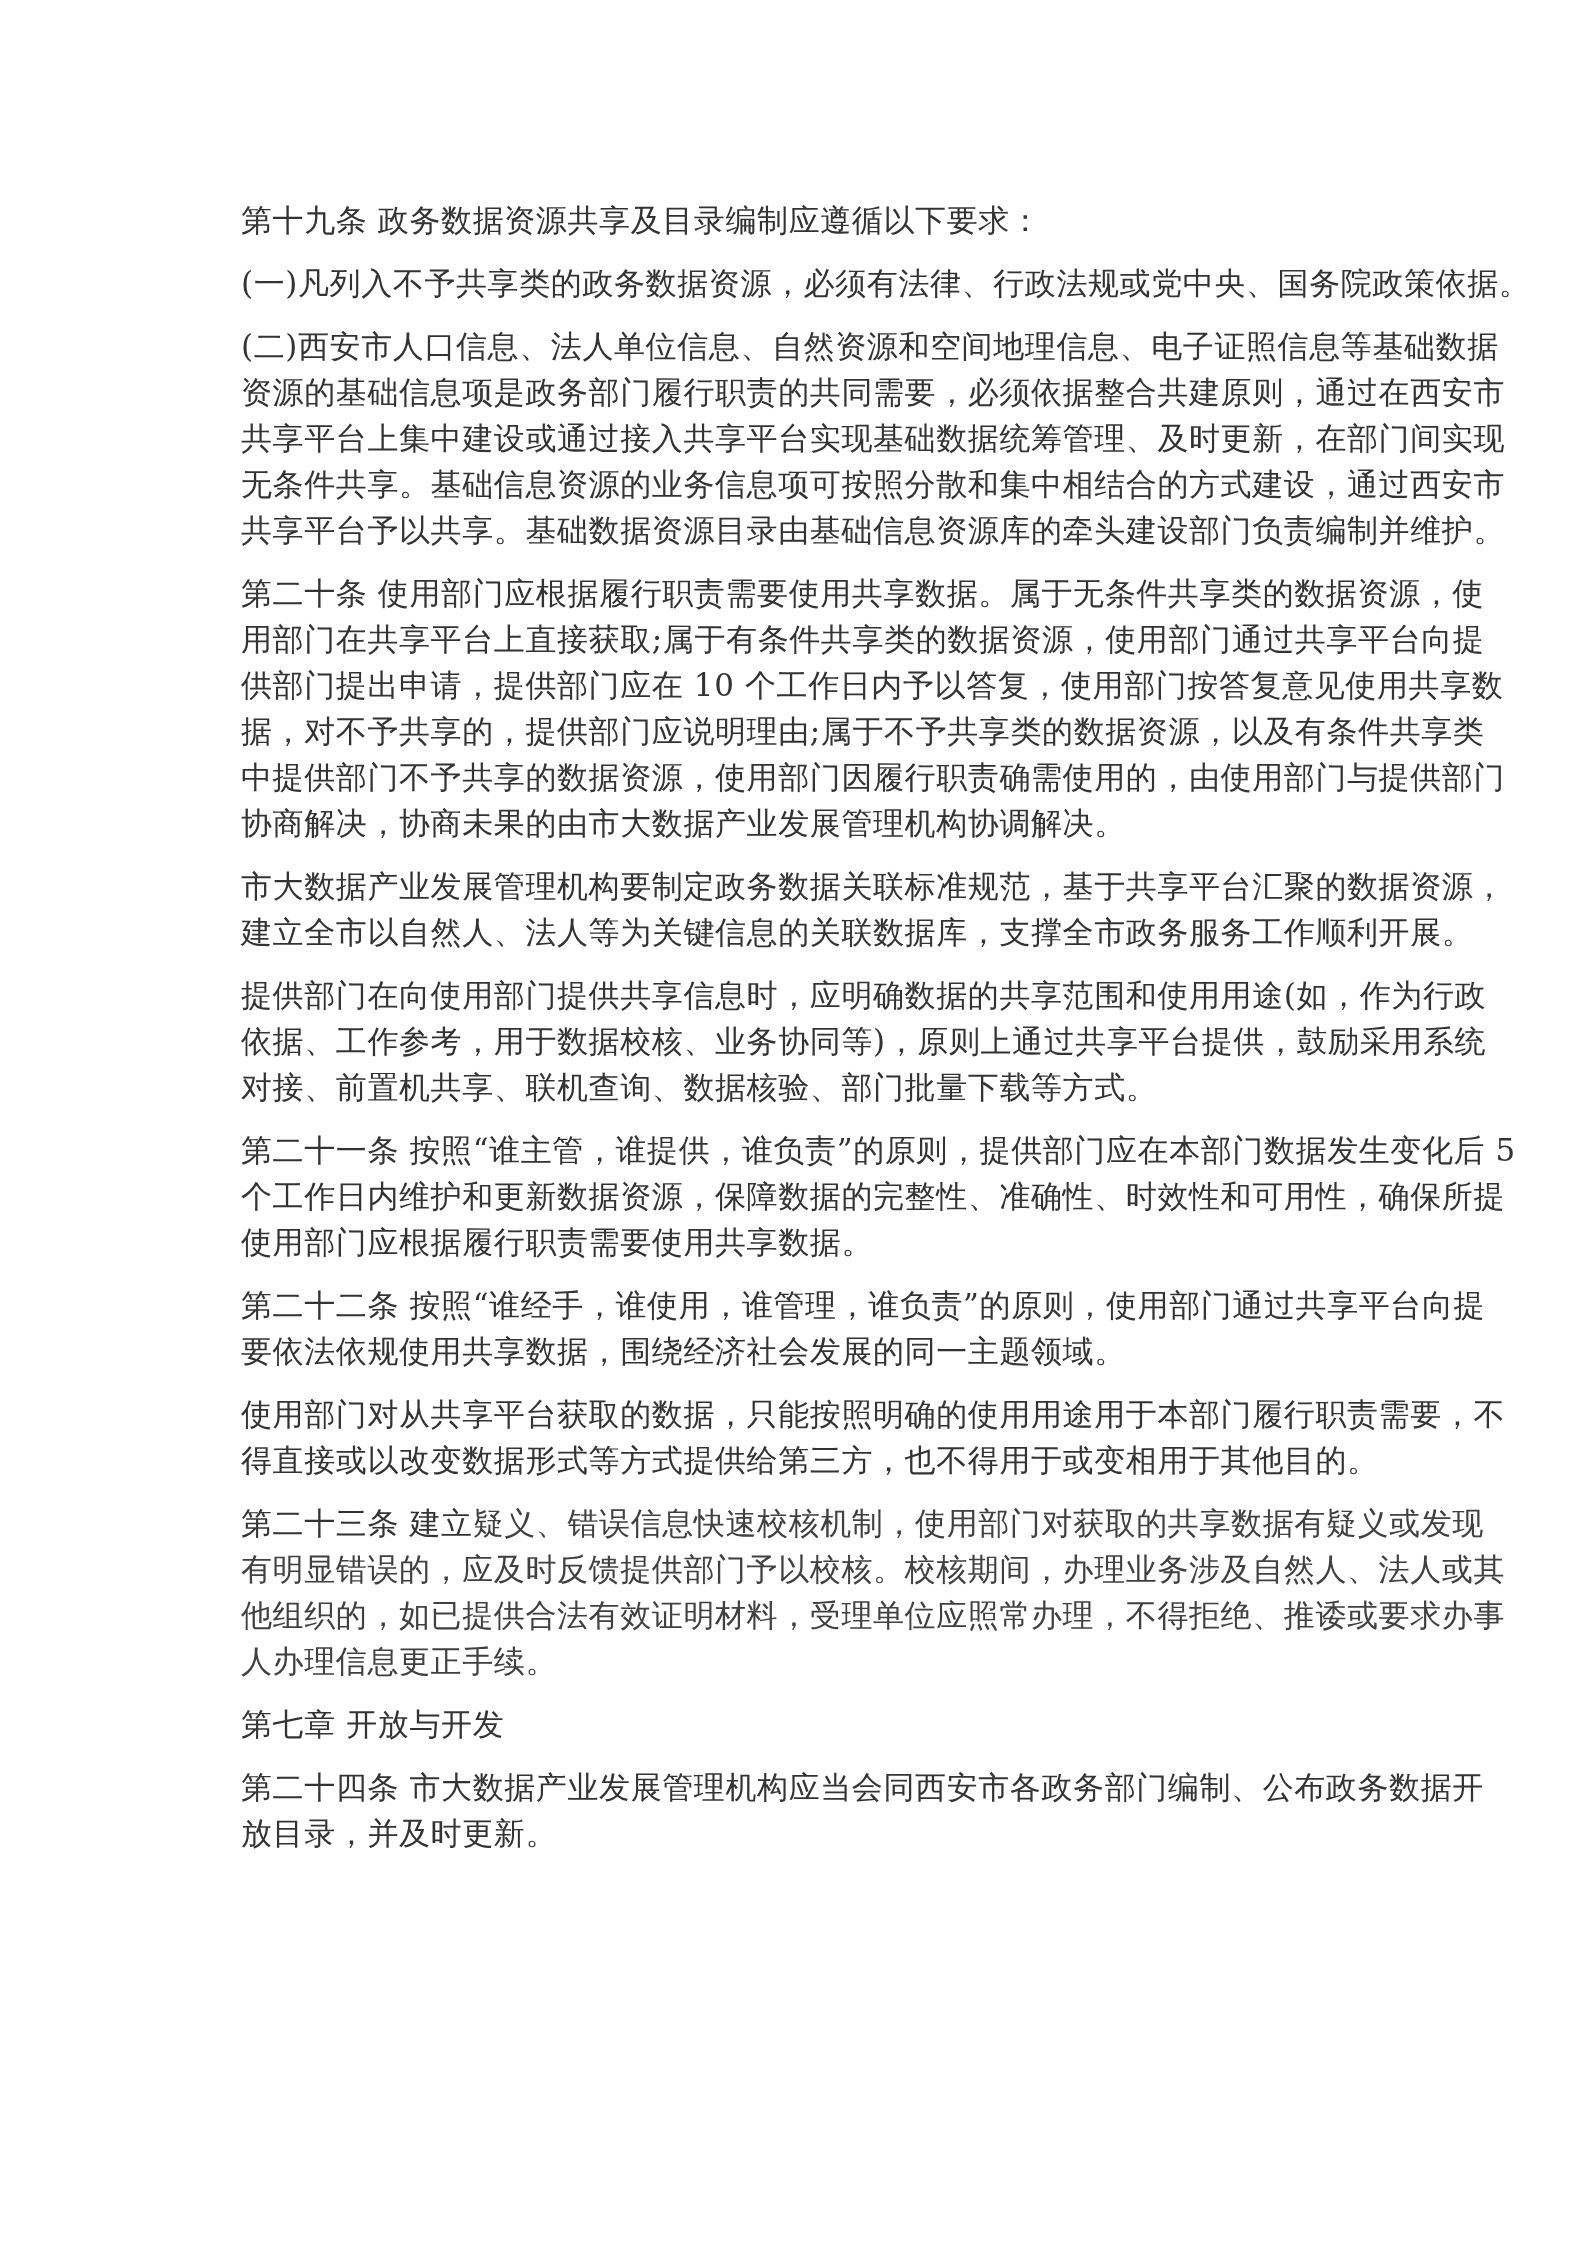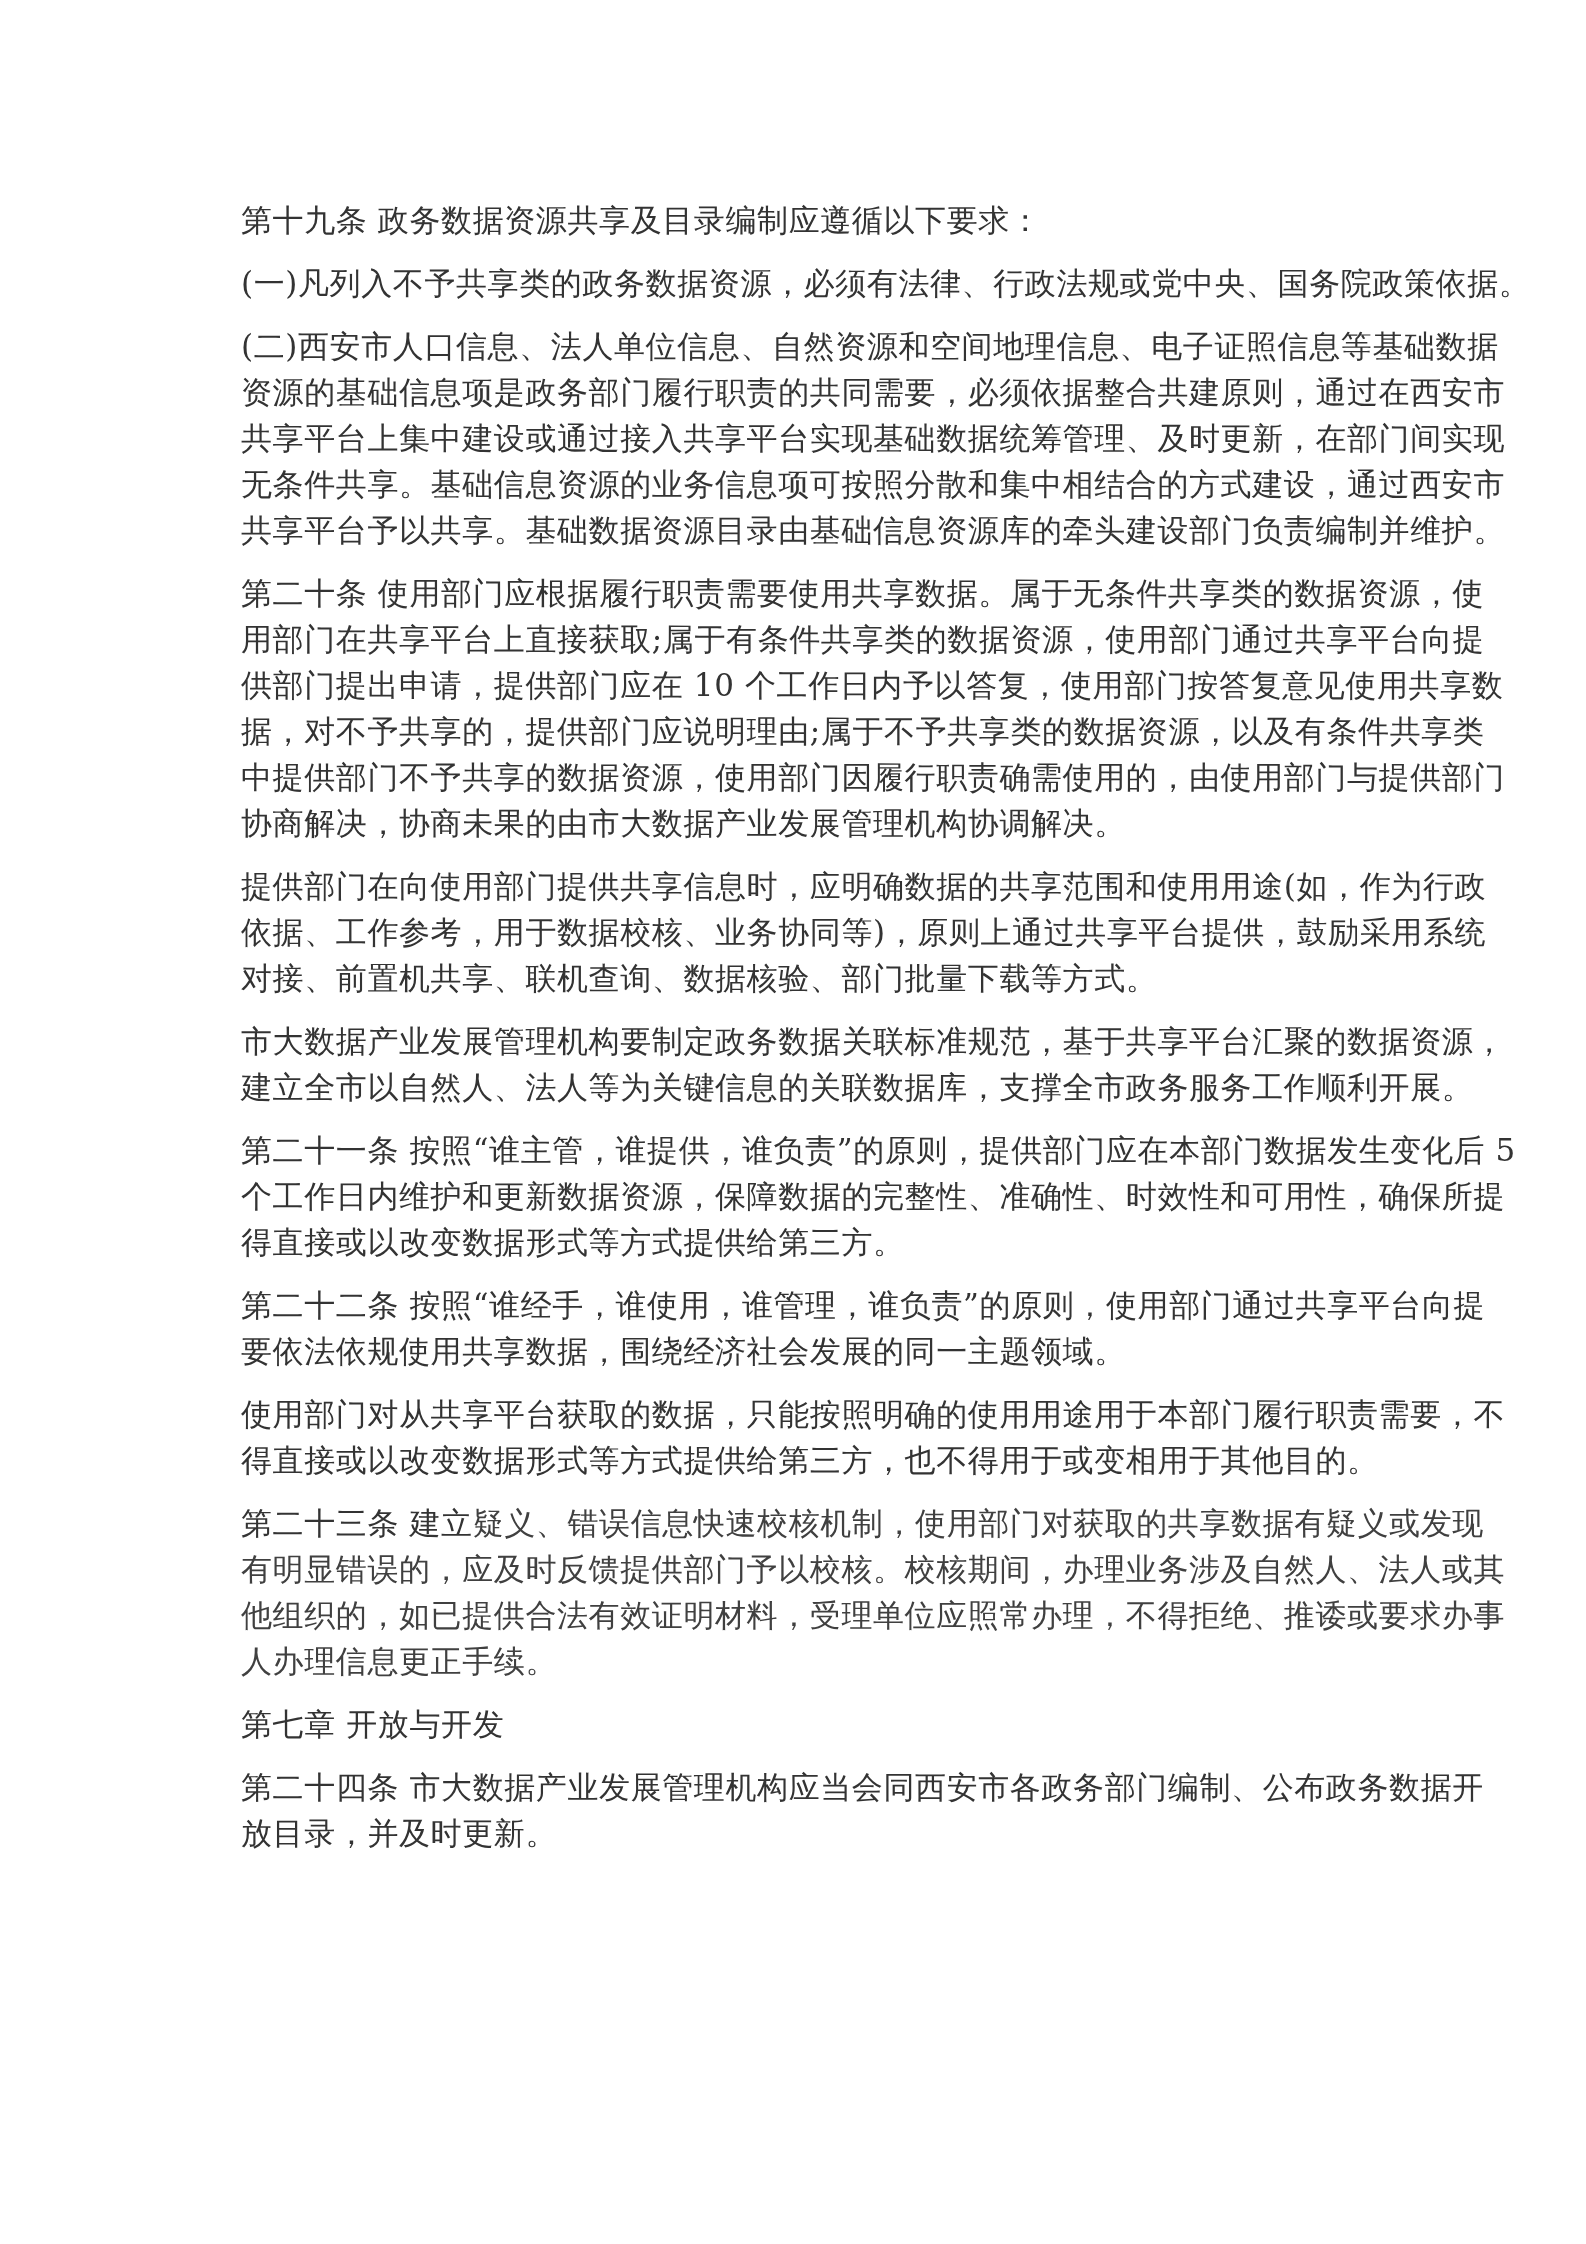--- a/index.html
+++ b/index.html
@@ -61,34 +61,34 @@
   <p class="para">
     <span class="line">第二十条  使用部门应根据履行职责需要使用共享数据。属于无条件共享类的数据资源，使</span>
     <span class="line">用部门在共享平台上直接获取;属于有条件共享类的数据资源，使用部门通过共享平台向提</span>
     <span class="line">供部门提出申请，提供部门应在 10 个工作日内予以答复，使用部门按答复意见使用共享数</span>
     <span class="line">据，对不予共享的，提供部门应说明理由;属于不予共享类的数据资源，以及有条件共享类</span>
     <span class="line">中提供部门不予共享的数据资源，使用部门因履行职责确需使用的，由使用部门与提供部门</span>
     <span class="line">协商解决，协商未果的由市大数据产业发展管理机构协调解决。</span>
   </p>
 
   <p class="para">
+    <span class="line">市大数据产业发展管理机构要制定政务数据关联标准规范，基于共享平台汇聚的数据资源，</span>
+    <span class="line">建立全市以自然人、法人等为关键信息的关联数据库，支撑全市政务服务工作顺利开展。</span>
+  </p>
+
+  <p class="para">
     <span class="line">提供部门在向使用部门提供共享信息时，应明确数据的共享范围和使用用途(如，作为行政</span>
     <span class="line">依据、工作参考，用于数据校核、业务协同等)，原则上通过共享平台提供，鼓励采用系统</span>
     <span class="line">对接、前置机共享、联机查询、数据核验、部门批量下载等方式。</span>
   </p>
 
   <p class="para">
-    <span class="line">市大数据产业发展管理机构要制定政务数据关联标准规范，基于共享平台汇聚的数据资源，</span>
-    <span class="line">建立全市以自然人、法人等为关键信息的关联数据库，支撑全市政务服务工作顺利开展。</span>
-  </p>
-
-  <p class="para">
     <span class="line">第二十一条  按照“谁主管，谁提供，谁负责”的原则，提供部门应在本部门数据发生变化后 5</span>
     <span class="line">个工作日内维护和更新数据资源，保障数据的完整性、准确性、时效性和可用性，确保所提</span>
-    <span class="line">得直接或以改变数据形式等方式提供给第三方。</span>
+    <span class="line">使用部门应根据履行职责需要使用共享数据。</span>
   </p>
 
   <p class="para">
     <span class="line">第二十二条  按照“谁经手，谁使用，谁管理，谁负责”的原则，使用部门通过共享平台向提</span>
     <span class="line">要依法依规使用共享数据，围绕经济社会发展的同一主题领域。</span>
   </p>
 
   <p class="para">
     <span class="line">使用部门对从共享平台获取的数据，只能按照明确的使用用途用于本部门履行职责需要，不</span>
     <span class="line">得直接或以改变数据形式等方式提供给第三方，也不得用于或变相用于其他目的。</span>

